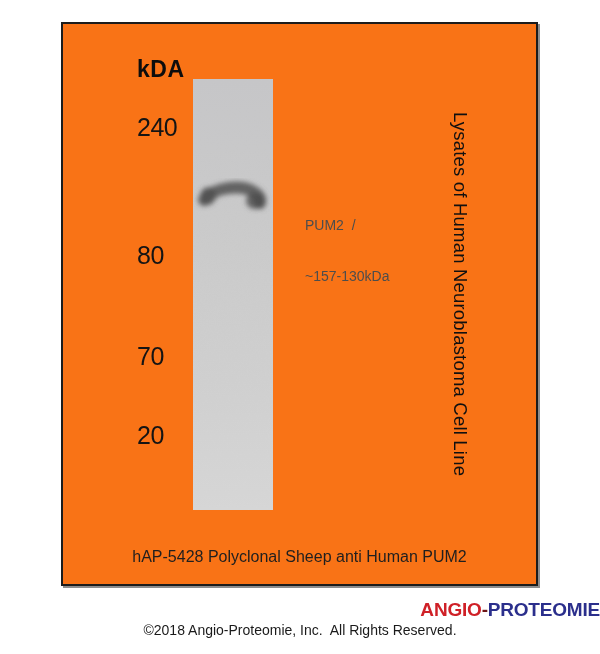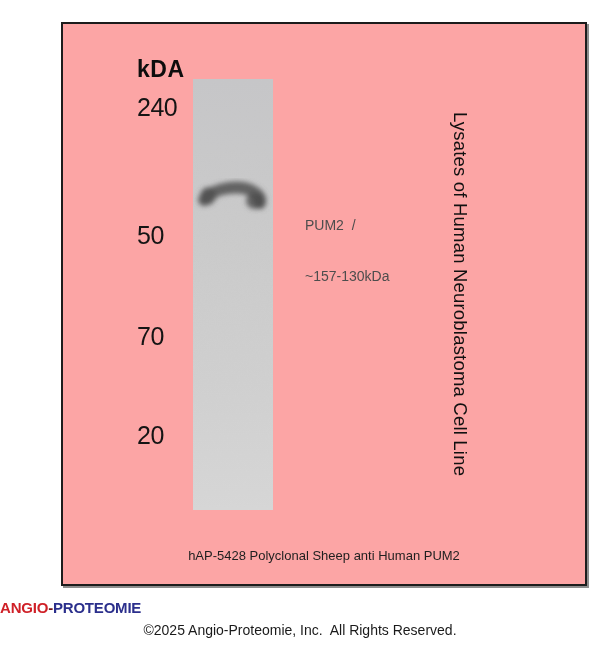--- a/index.html
+++ b/index.html
@@ -2,79 +2,79 @@
 <html><head>
 <meta charset="utf-8">
 <style>
   html,body{margin:0;padding:0;background:#ffffff;}
   .canvas{
     position:relative;width:600px;height:654px;background:#ffffff;overflow:hidden;
     font-family:"Liberation Sans",sans-serif;
   }
   
   .figure-box{
-    position:absolute;left:61px;top:22px;width:526px;height:564px;
-    box-sizing:border-box;border:2px solid #1c1c1c;background:#fca5a5;
+    position:absolute;left:61px;top:22px;width:477px;height:564px;
+    box-sizing:border-box;border:2px solid #1c1c1c;background:#f97316;
     box-shadow:2px 2px 0 #8d8d8d;
   }
   .kda-label{
     position:absolute;left:74px;top:32px;
     font-size:23px;font-weight:bold;color:#0d0d0d;letter-spacing:.5px;
   }
   .marker{
     position:absolute;left:74px;width:60px;height:28px;line-height:28px;
-    font-size:25px;letter-spacing:-0.5px;color:#141414;text-align:left;
+    font-size:25px;letter-spacing:-0.5px;color:#141414;text-align:left;margin-top:20px;
   }
-  .m0{top:69px}.m1{top:117px}.m2{top:197px}.m3{top:298px}.m4{top:397px}.m5{top:446px}
+  .m0{top:69px}.m1{top:117px}.m2{top:197px}.m3{top:298px}.m4{top:377px}.m5{top:446px}
   
   .gel-lane{
     position:absolute;left:130px;top:55px;width:80px;height:431px;
     background:linear-gradient(180deg,#c6c6c8 0%,#cbcbcb 40%,#d0d0d0 70%,#d7d7d7 100%);
   }
   .gel-lane svg{position:absolute;left:0;top:0;}
   
   .band-annotation{
     position:absolute;left:242px;top:159px;color:#4d4d4d;
     font-size:14px;line-height:17px;white-space:pre;
   }
   
   .side-label{
     position:absolute;left:386px;top:88px;height:392px;
     writing-mode:vertical-rl;text-orientation:mixed;
     font-size:18.5px;color:#101010;letter-spacing:.2px;white-space:nowrap;
   }
   
   .caption{
     position:absolute;left:0;right:0;top:524px;text-align:center;
-    font-size:13px;color:#1f1f1f;
+    font-size:16px;color:#1f1f1f;
   }
   
   .brand-line{
-    position:absolute;left:0;right:0;top:599px;text-align:left;
-    font-size:15px;font-weight:bold;letter-spacing:-0.2px;white-space:pre;
+    position:absolute;left:0;right:0;top:599px;text-align:right;
+    font-size:19px;font-weight:bold;letter-spacing:-0.2px;white-space:pre;
   }
   .brand-red{color:#cf2027}
   .brand-hyphen{color:#6e1517}
   .brand-navy{color:#2b2f8c}
   .copyright-line{
     position:absolute;left:0;right:0;top:622px;text-align:center;
     font-size:14px;color:#1a1a1a;white-space:pre;
   }
 </style>
 </head>
 <body>
 
 <div class="canvas">
 
   <div class="figure-box">
 
     <div class="kda-label">kDA</div>
 
     <div class="marker m0">240</div>
-    <div class="marker m2">50</div>
+    <div class="marker m2">80</div>
     <div class="marker m3">70</div>
     <div class="marker m4">20</div>
 
     <div class="gel-lane">
       <svg width="80" height="431" viewBox="0 0 80 431">
         <defs>
           <filter id="soften" x="-40%" y="-40%" width="180%" height="180%">
             <feGaussianBlur stdDeviation="2.8"></feGaussianBlur>
           </filter>
           <filter id="grain">
@@ -97,15 +97,15 @@
     </div>
 
     <div class="side-label">Lysates of Human Neuroblastoma Cell Line</div>
 
     <div class="caption">hAP-5428 Polyclonal Sheep anti Human PUM2</div>
 
   </div>
 
   <div class="brand-line"><span class="brand-red">ANGIO</span><span class="brand-hyphen">-</span><span class="brand-navy">PROTEOMIE</span></div>
 
-  <div class="copyright-line">©2025 Angio-Proteomie, Inc.  All Rights Reserved.</div>
+  <div class="copyright-line">©2018 Angio-Proteomie, Inc.  All Rights Reserved.</div>
 
 </div>
 
 </body></html>

